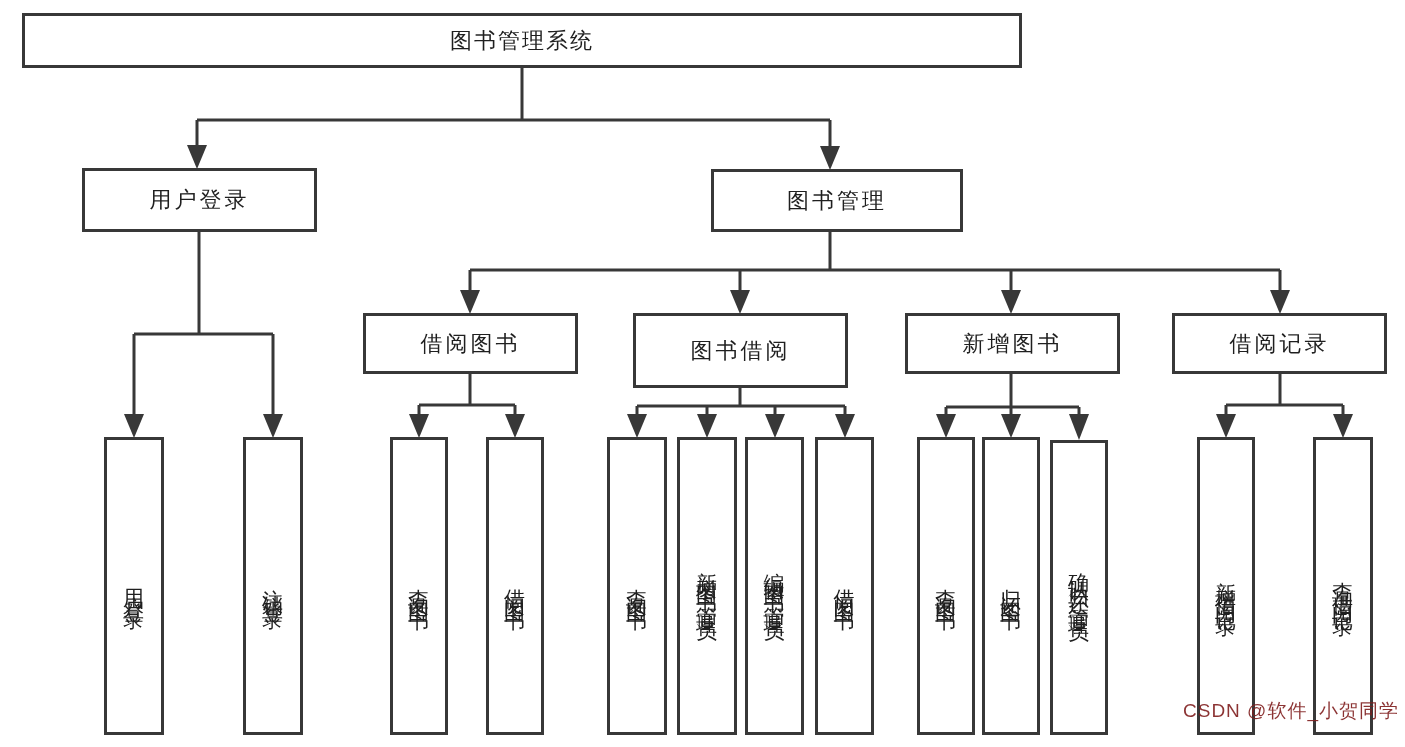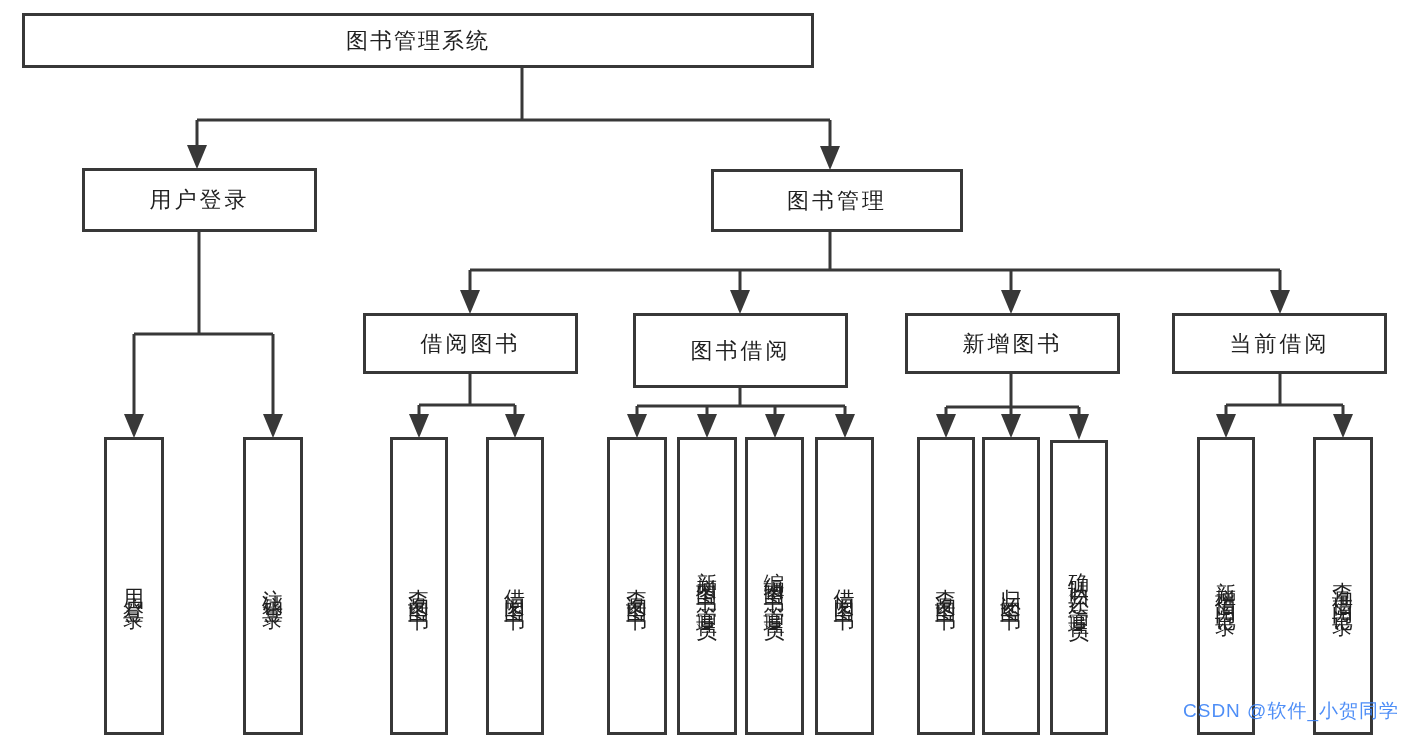--- a/index.html
+++ b/index.html
@@ -47,21 +47,21 @@
     font-size: 21px;
     letter-spacing: 7px;
     line-height: 1;
     white-space: nowrap;
   }
   #watermark {
     position: absolute;
     left: 1183px;
     top: 698px;
     font-size: 19px;
-    color: #3b82f6;
+    color: #7f1d1d;
     opacity: 0.9;
     white-space: nowrap;
     z-index: 5;
     letter-spacing: 1px;
     text-align: center;
   }
 </style>
 </head>
 <body>
 
@@ -100,42 +100,42 @@
       <polygon points="765,414 785,414 775,438"></polygon>
       <polygon points="835,414 855,414 845,438"></polygon>
       <polygon points="936,414 956,414 946,438"></polygon>
       <polygon points="1001,414 1021,414 1011,438"></polygon>
       <polygon points="1069,414 1089,414 1079,440"></polygon>
       <polygon points="1216,414 1236,414 1226,438"></polygon>
       <polygon points="1333,414 1353,414 1343,438"></polygon>
     </g>
   </svg>
 
-  <div class="box" style="left:22px; top:13px; width:792px; height:55px;">
+  <div class="box" style="left:22px; top:13px; width:1000px; height:55px;">
     <span class="root-label">图书管理系统</span>
   </div>
 
   <div class="box" style="left:82px; top:168px; width:235px; height:64px;">
     <span class="h-label">用户登录</span>
   </div>
   <div class="box" style="left:711px; top:169px; width:252px; height:63px;">
     <span class="h-label">图书管理</span>
   </div>
 
   <div class="box" style="left:363px; top:313px; width:215px; height:61px;">
     <span class="h-label">借阅图书</span>
   </div>
   <div class="box" style="left:633px; top:313px; width:215px; height:75px;">
     <span class="h-label">图书借阅</span>
   </div>
   <div class="box" style="left:905px; top:313px; width:215px; height:61px;">
     <span class="h-label">新增图书</span>
   </div>
   <div class="box" style="left:1172px; top:313px; width:215px; height:61px;">
-    <span class="h-label">当前借阅</span>
+    <span class="h-label">借阅记录</span>
   </div>
 
   <div class="box" style="left:104px; top:437px; width:60px; height:298px;">
     <span class="v-text">用户登录</span>
   </div>
   <div class="box" style="left:243px; top:437px; width:60px; height:298px;">
     <span class="v-text">注销登录</span>
   </div>
 
   <div class="box" style="left:390px; top:437px; width:58px; height:298px;">

